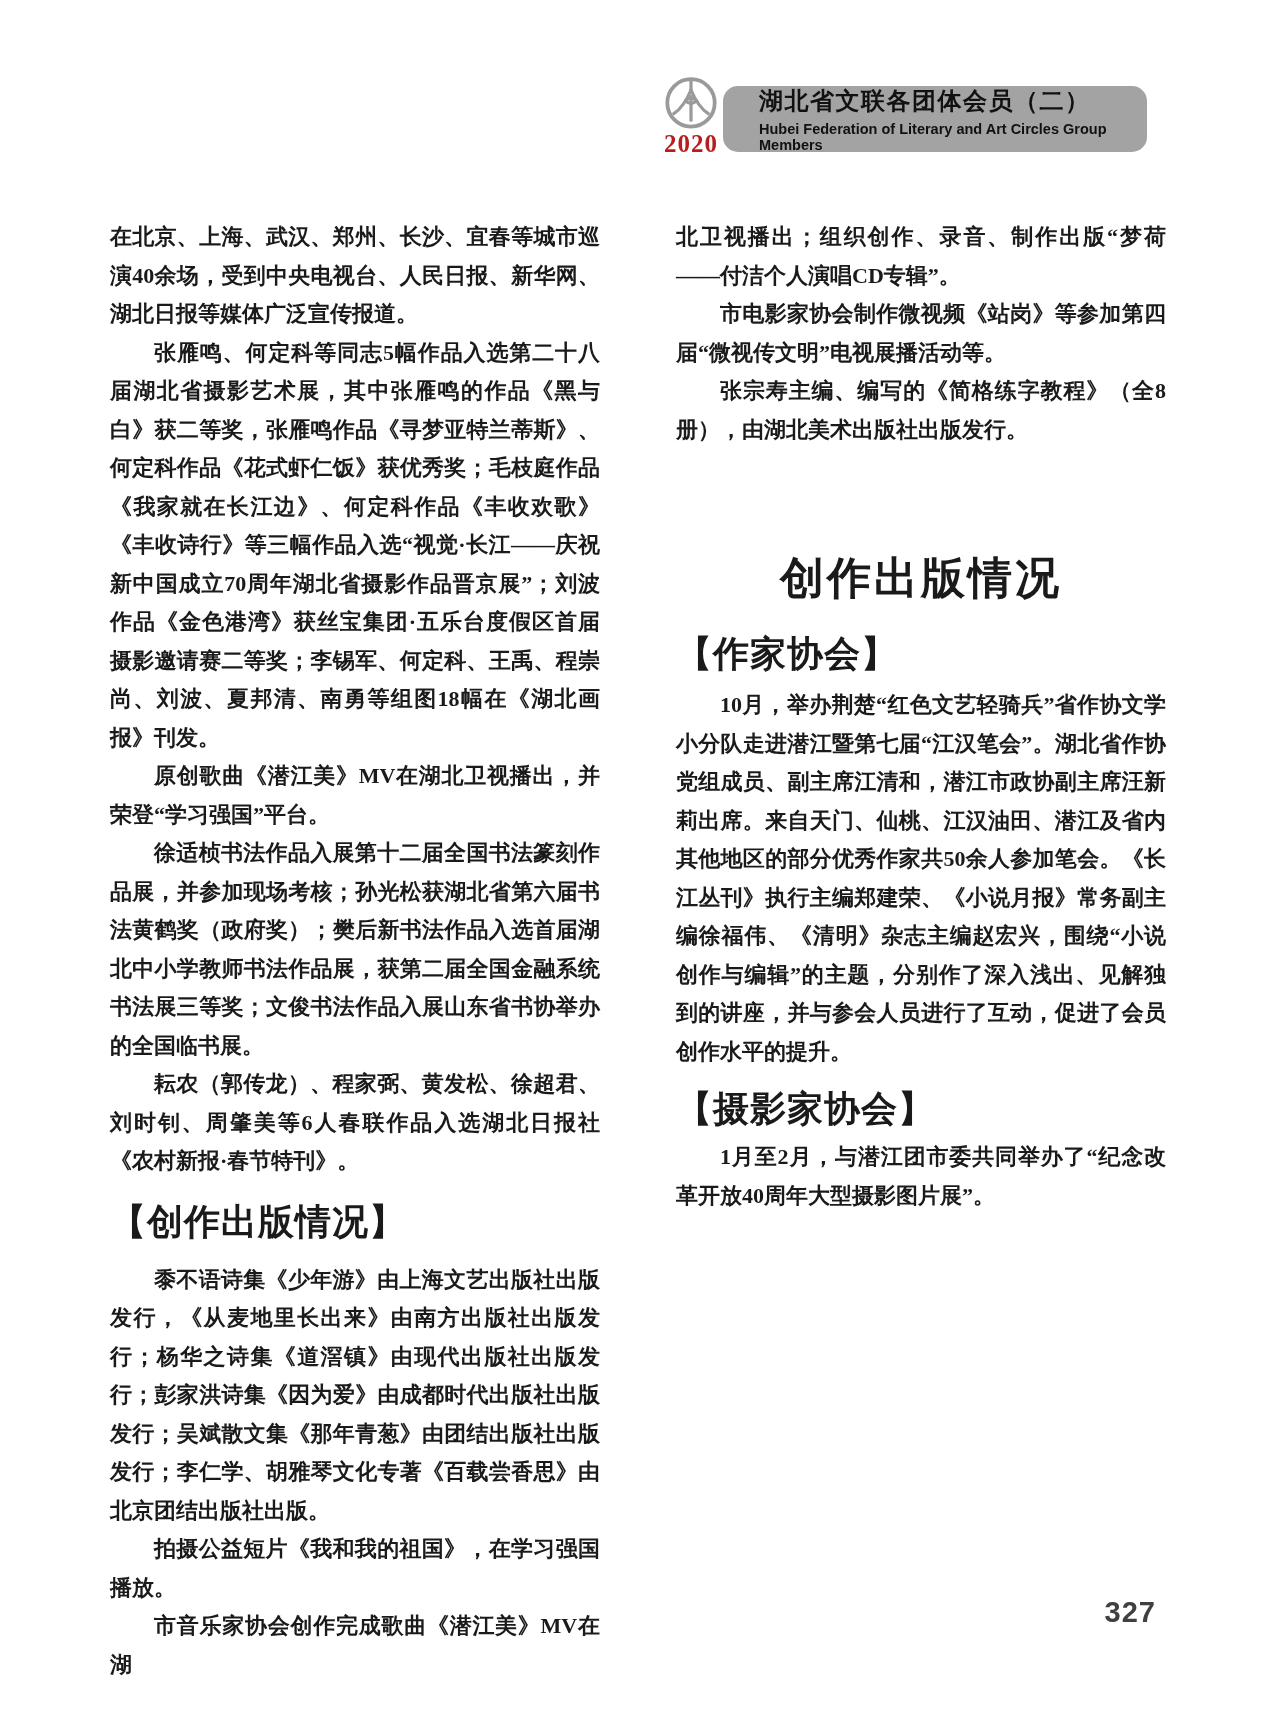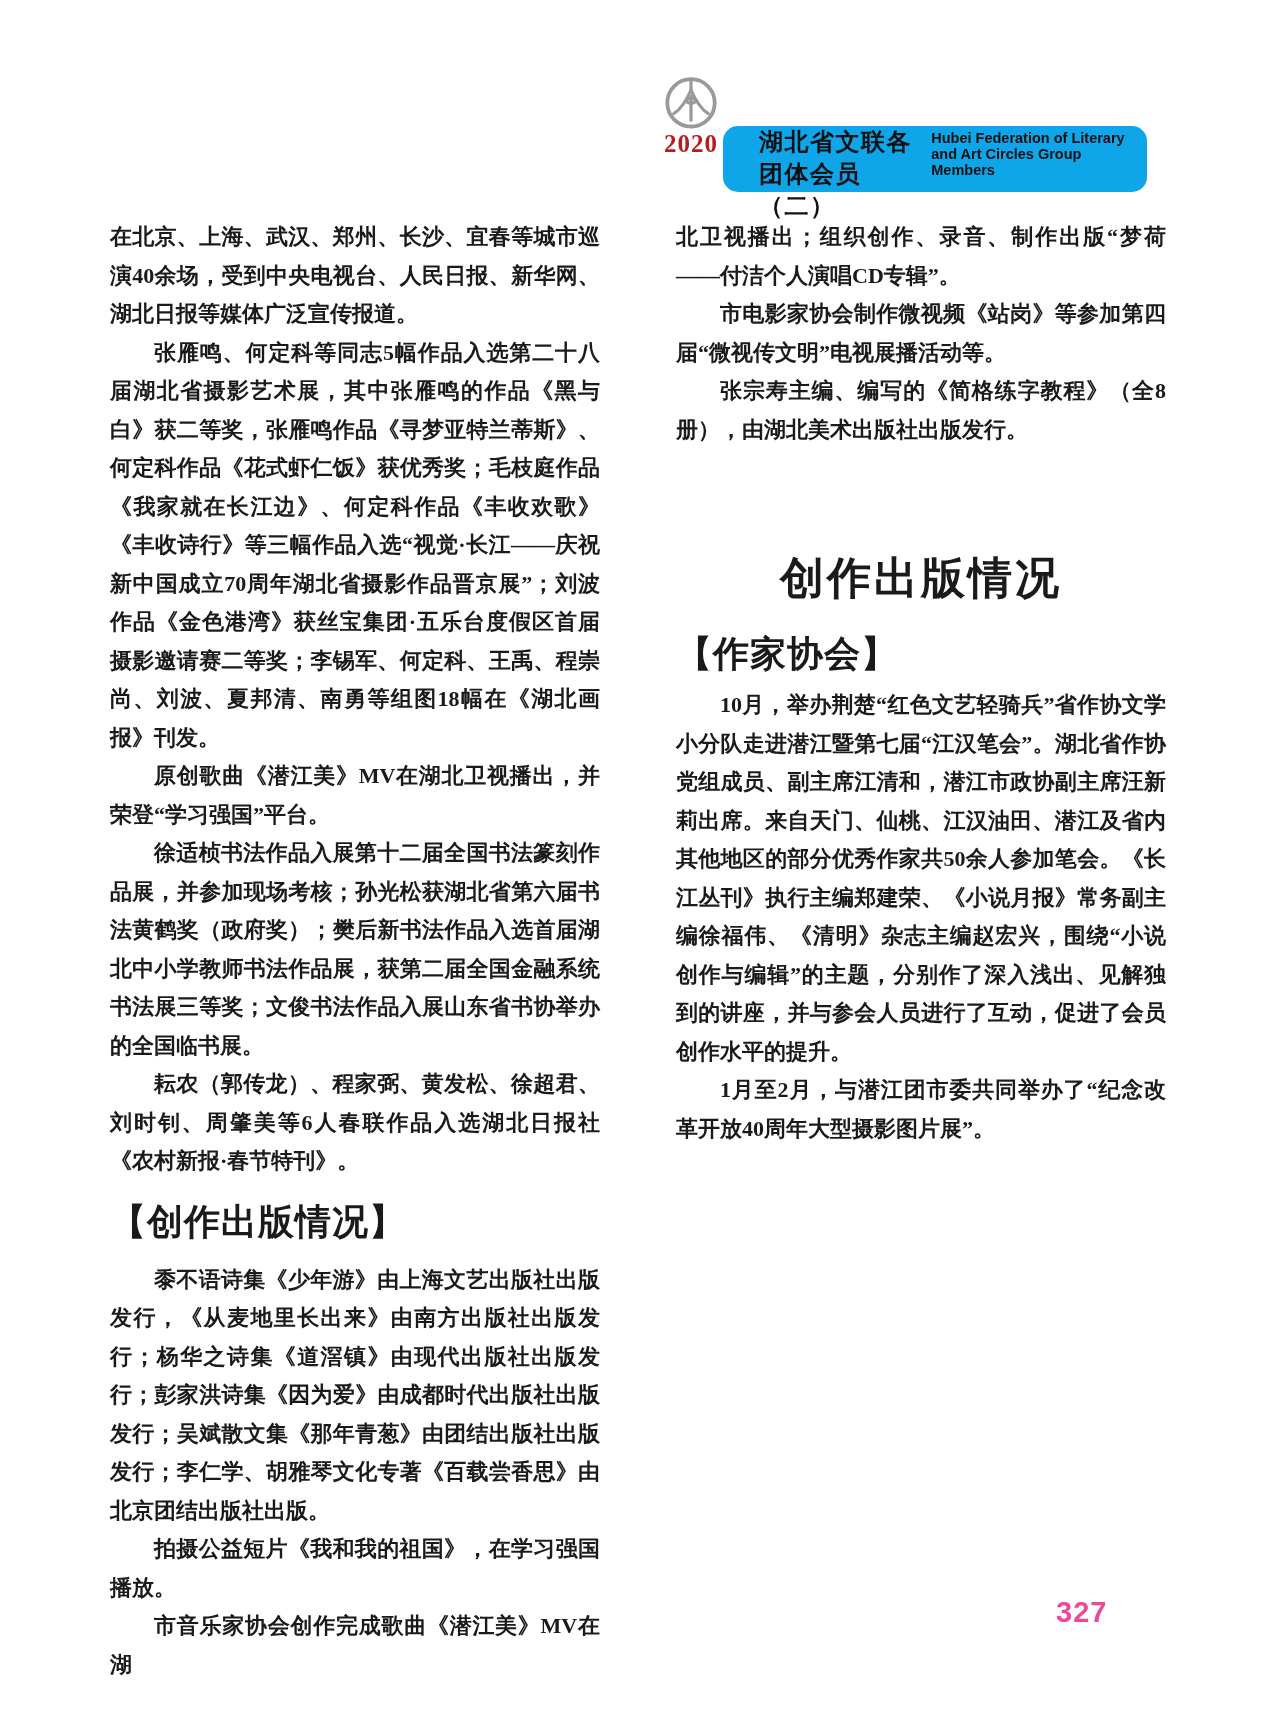--- a/index.html
+++ b/index.html
@@ -15,23 +15,23 @@
   
   .logo{position:absolute;left:663px;top:76px;width:56px;height:56px;}
   .year{
     position:absolute;left:651px;top:130px;width:80px;
     text-align:center;font-weight:bold;font-size:25px;
     font-family:"Liberation Serif","DejaVu Serif",serif;
     letter-spacing:1px;color:#b91c1c;
   }
   .title-bar{
     position:absolute;left:723px;top:86px;width:424px;height:66px;
-    background:#0ea5e9;border-radius:15px;
+    background:#a3a3a3;border-radius:15px;
     box-sizing:border-box;padding-left:36px;
-    display:flex;flex-direction:row;justify-content:center;margin-top:40px;
+    display:flex;flex-direction:column;justify-content:center;
   }
   .title{
     font-family:"Liberation Sans","DejaVu Sans",sans-serif;
     font-weight:bold;font-size:24px;letter-spacing:1.5px;color:#111;
   }
   .subtitle{
     font-family:"Liberation Sans","DejaVu Sans",sans-serif;
     font-weight:bold;font-size:14.5px;margin-top:4px;color:#111;
   }
   
@@ -54,22 +54,23 @@
     font-family:"Liberation Sans","DejaVu Sans",sans-serif;
     font-weight:bold;font-size:44px;line-height:50px;
     text-align:center;letter-spacing:3px;
     margin:104px 0 0 0;
   }
   .sec1-heading{margin:38px 0 13px 0;}
   .sec2-heading{margin:25px 0 10px 0;}
   
   .page-number{
     position:absolute;left:1056px;top:1596px;width:100px;
+    text-align:right;
     font-family:"Liberation Sans","DejaVu Sans",sans-serif;
-    font-weight:bold;font-size:29px;letter-spacing:1px;color:#ec4899;
+    font-weight:bold;font-size:29px;letter-spacing:1px;color:#404040;
   }
 </style>
 </head>
 <body>
 
 <div class="page">
 
   <div class="logo">
     <svg width="56" height="56" viewBox="0 0 52 52">
       <circle cx="26" cy="25" r="22" fill="none" stroke="#9a9a9a" stroke-width="3.5"></circle>
@@ -106,18 +107,19 @@
   <div class="col col-right">
     <p class="no-indent">北卫视播出；组织创作、录音、制作出版“梦荷——付洁个人演唱CD专辑”。</p>
     <p>市电影家协会制作微视频《站岗》等参加第四届“微视传文明”电视展播活动等。</p>
     <p>张宗寿主编、编写的《简格练字教程》（全8册），由湖北美术出版社出版发行。</p>
 
     <div class="main-heading">创作出版情况</div>
 
     <div class="section-heading sec1-heading">【作家协会】</div>
     <p>10月，举办荆楚“红色文艺轻骑兵”省作协文学小分队走进潜江暨第七届“江汉笔会”。湖北省作协党组成员、副主席江清和，潜江市政协副主席汪新莉出席。来自天门、仙桃、江汉油田、潜江及省内其他地区的部分优秀作家共50余人参加笔会。《长江丛刊》执行主编郑建荣、《小说月报》常务副主编徐福伟、《清明》杂志主编赵宏兴，围绕“小说创作与编辑”的主题，分别作了深入浅出、见解独到的讲座，并与参会人员进行了互动，促进了会员创作水平的提升。</p>
 
+    <div class="section-heading sec2-heading">【摄影家协会】</div>
     <p>1月至2月，与潜江团市委共同举办了“纪念改革开放40周年大型摄影图片展”。</p>
   </div>
 
   <div class="page-number">327</div>
 
 </div>
 
 </body></html>

